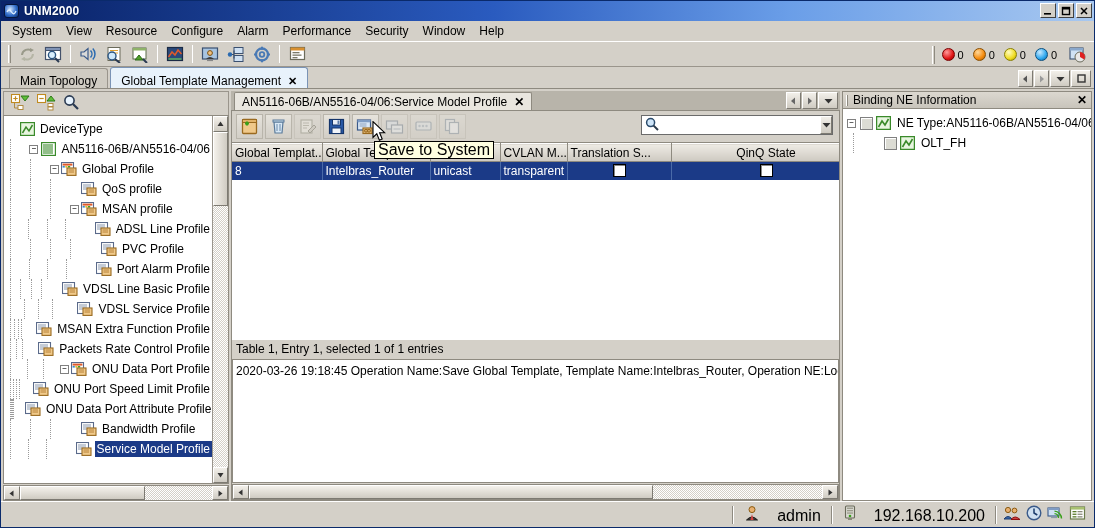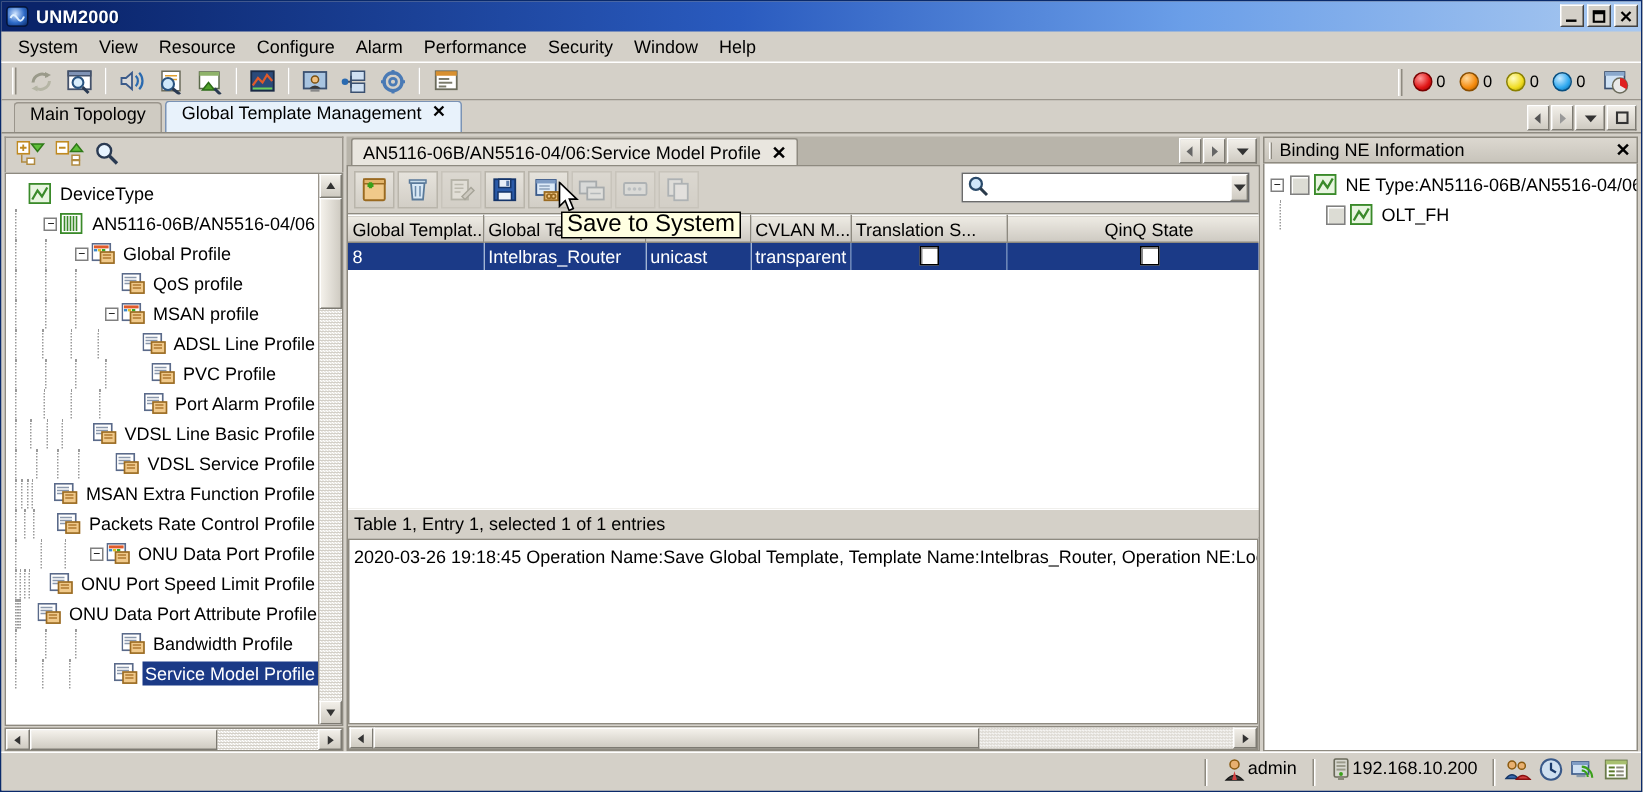--- a/index.html
+++ b/index.html
@@ -96,21 +96,21 @@
   .tabstrip {
     height: 22px; min-height: 22px;
     background: #d4d0c8;
     display: flex; align-items: flex-end;
     padding-left: 8px;
     position: relative;
     border-bottom: 1px solid #8e8a80;
   }
   .tab {
     height: 20px; padding: 0 10px;
-    display: flex; align-items: flex-start;
+    display: flex; align-items: flex-end;
     font-size: 12px;
     background: #cfcbc2;
     border: 1px solid #9a958c; border-bottom: none;
     border-top-left-radius: 3px; border-top-right-radius: 3px;
     margin-right: 2px;
     color: #000;
   }
   .tab.active {
     background: #e8f2fb;
     border-color: #7a93b5;
@@ -137,20 +137,21 @@
     min-height: 0;
     background: #d4d0c8;
     padding: 2px 0 0 2px;
   }
 
   
   .left-panel {
     width: 226px; min-width: 226px;
     display: flex; flex-direction: column;
     background: #d4d0c8;
+    text-align: right;
   }
   .tree-toolbar {
     height: 24px; min-height: 24px;
     background: #d4d0c8;
     border: 1px solid #9a958c;
     border-bottom: none;
     display: flex; align-items: center; gap: 6px;
     padding-left: 7px;
   }
   .tree-wrap {
@@ -387,21 +388,21 @@
   
   .statusbar {
     height: 26px; min-height: 26px;
     background: #d4d0c8;
     border-top: 1px solid #fff;
     display: flex; align-items: center;
     position: relative;
   }
   .sb-spacer { flex: 1; }
   .sb-sep { width: 2px; height: 18px; border-left: 1px solid #8e8a80; border-right: 1px solid #fff; margin: 0 6px; }
-  .sb-cell { display: flex; align-items: flex-start; gap: 1px; font-size: 12px; padding: 0 4px; }
+  .sb-cell { display: flex; align-items: flex-end; gap: 17px; font-size: 16px; padding: 0 4px; }
   .sb-icons { display: flex; align-items: center; gap: 5px; padding-right: 8px; }
 </style>
 </head>
 <body>
 
 <div class="app">
 
   <div class="titlebar">
     <div class="title-logo">
       <svg width="11" height="9" viewBox="0 0 11 9">

